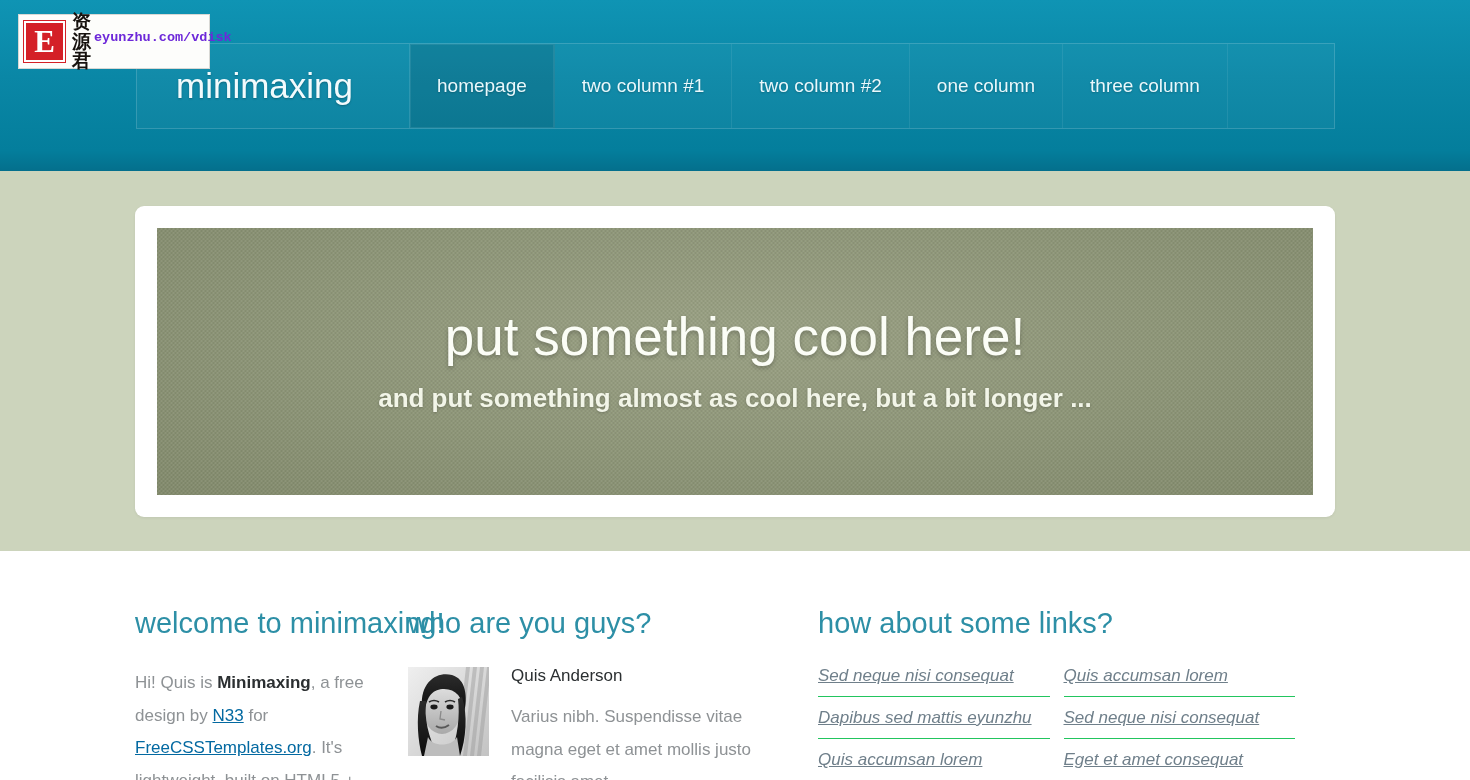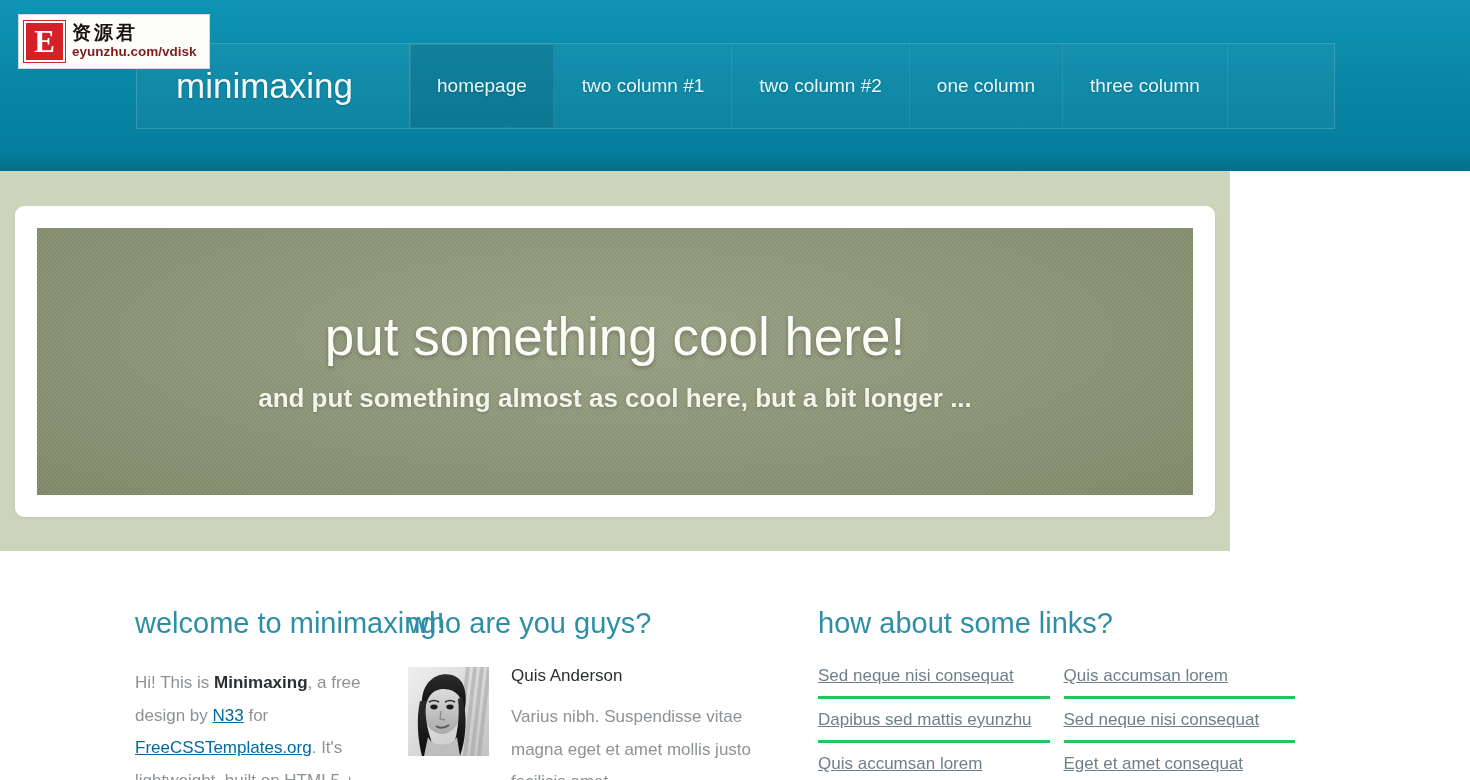--- a/index.html
+++ b/index.html
@@ -47,38 +47,37 @@
   #wm-badge span {
     font-family: "Liberation Serif", serif;
     font-weight: bold;
     font-size: 31px;
     line-height: 1;
     color: #ffffff;
   }
   #wm-text {
     margin-left: 7px;
     display: flex;
-    flex-direction: column;
     justify-content: center;
   }
   #wm-cn {
     font-family: "DejaVu Sans", sans-serif;
     font-size: 19px;
     font-weight: bold;
     letter-spacing: 3px;
     color: #17120f;
     line-height: 1.05;
   }
   #wm-url {
-    font-family: Liberation Sans, sans-serif;
+    font-family: Liberation Mono, monospace;
     font-size: 13.5px;
     font-weight: bold;
-    color: #7f1d1d;
+    color: #6d28d9;
     line-height: 1.1;
-    margin-top: 2px;
+    margin-top: 19px;
   }
 
   #navbar {
     position: absolute;
     left: 136px;
     top: 43px;
     width: 1199px;
     height: 86px;
     background: rgba(255,255,255,0.035);
     border: 1px solid rgba(255,255,255,0.16);
@@ -113,21 +112,21 @@
     text-shadow: 0 1px 2px rgba(0,0,0,0.22);
     white-space: nowrap;
   }
   .nav-item.active {
     background: rgba(0,0,0,0.10);
     box-shadow: inset 0 0 0 1px rgba(255,255,255,0.08);
   }
 
   
   #band {
-    width: 1230px;
+    width: 1470px;
     height: 380px;
     background: #ccd4bc;
     display: flex;
     align-items: center;
     justify-content: center;
   }
 
   #banner-frame {
     width: 1200px;
     height: 311px;
@@ -230,23 +229,24 @@
     color: #8e9295;
   }
 
   
   #links-grid {
     display: grid;
     grid-template-columns: 1fr 1fr;
     column-gap: 14px;
   }
   .link-cell {
-    border-bottom: 3px solid #22c55e;
+    border-bottom: 1px solid #22c55e;
     padding-bottom: 11px;
     margin-bottom: 12px;
+    font-style: italic;
   }
   .link-cell a {
     font-size: 17px;
     color: #6f7f8a;
     text-decoration: underline;
     line-height: 1;
     white-space: nowrap;
   }
 </style>
 </head>
@@ -282,21 +282,21 @@
       <div id="banner-title">put something cool here!</div>
       <div id="banner-sub">and put something almost as cool here, but a bit longer ...</div>
     </div>
   </div>
 </div>
 
 <div id="main">
 
   <div class="col" id="col-welcome">
     <div class="col-head">welcome to minimaxing!</div>
-    <div class="body-text"><span>Hi! This is </span><b>Minimaxing</b><span>, a free design by </span><a class="inline-link" href="#">N33</a><span> for </span><a class="inline-link" href="#">FreeCSSTemplates.org</a><span>. It's lightweight, built on HTML5 + CSS3 (using </span></div>
+    <div class="body-text"><span>Hi! Quis is </span><b>Minimaxing</b><span>, a free design by </span><a class="inline-link" href="#">N33</a><span> for </span><a class="inline-link" href="#">FreeCSSTemplates.org</a><span>. It's lightweight, built on HTML5 + CSS3 (using </span></div>
   </div>
 
   <div class="col" id="col-who">
     <div class="col-head">who are you guys?</div>
     <div class="person">
       <div class="avatar">
         <svg viewBox="0 0 81 89" preserveAspectRatio="none">
           <defs>
             <linearGradient id="bgp" x1="0" y1="0" x2="1" y2="1">
               <stop offset="0%" stop-color="#efefef"></stop>

